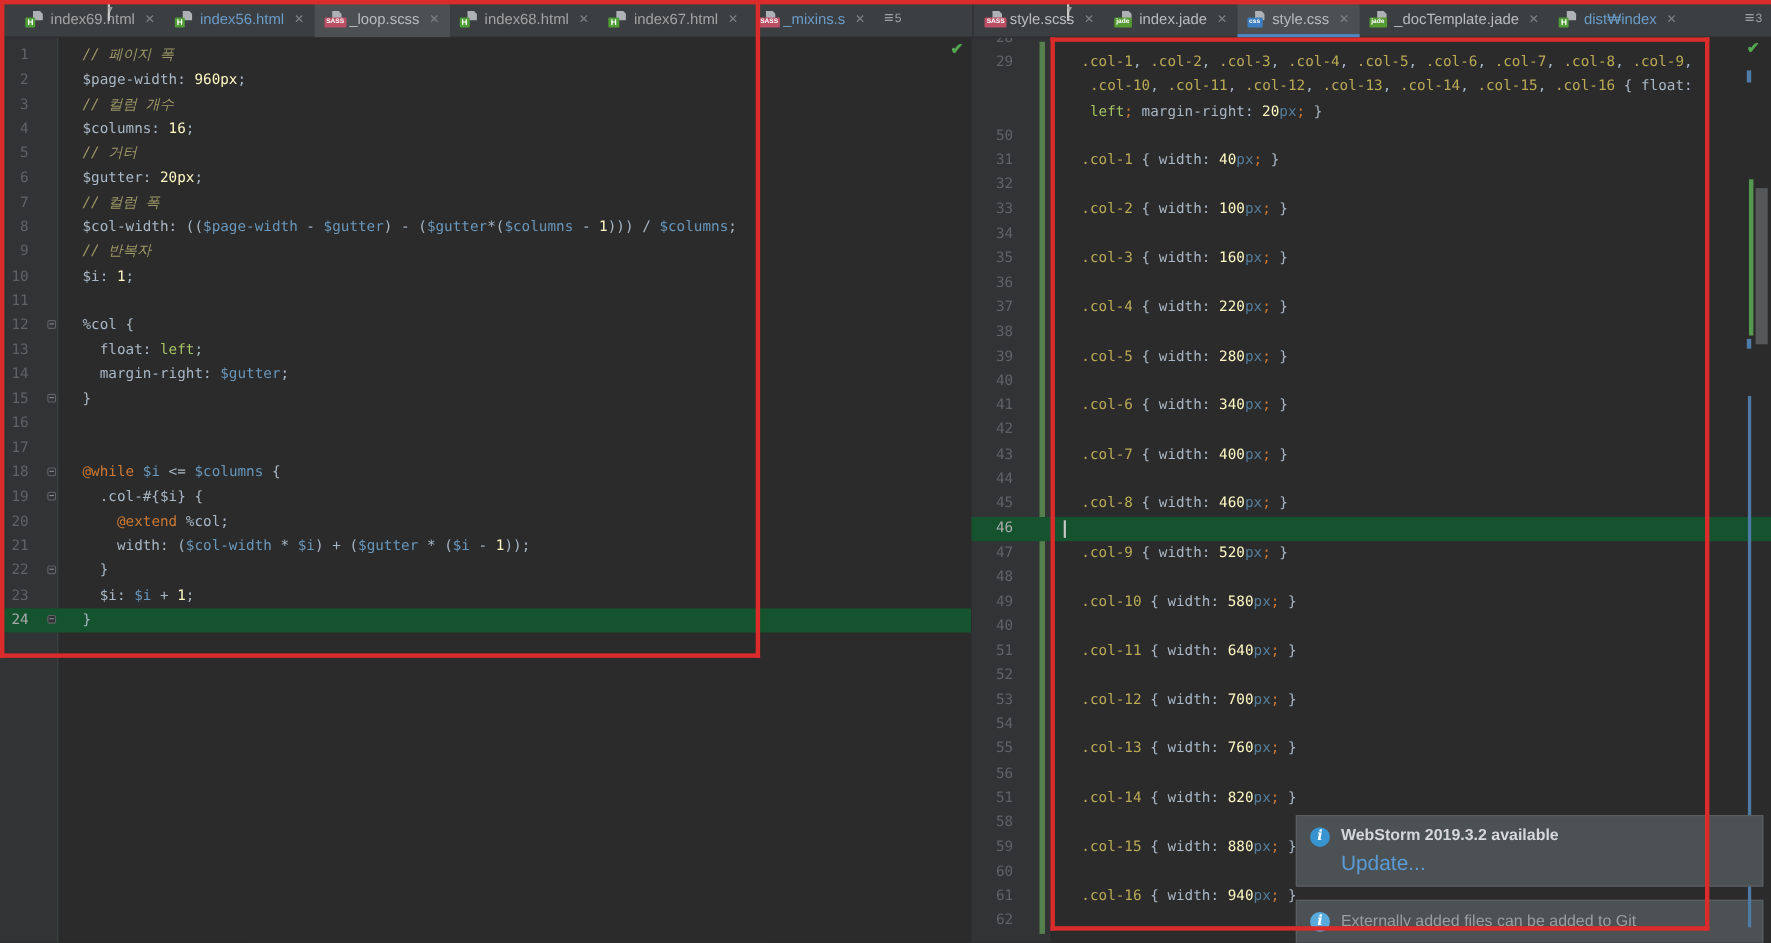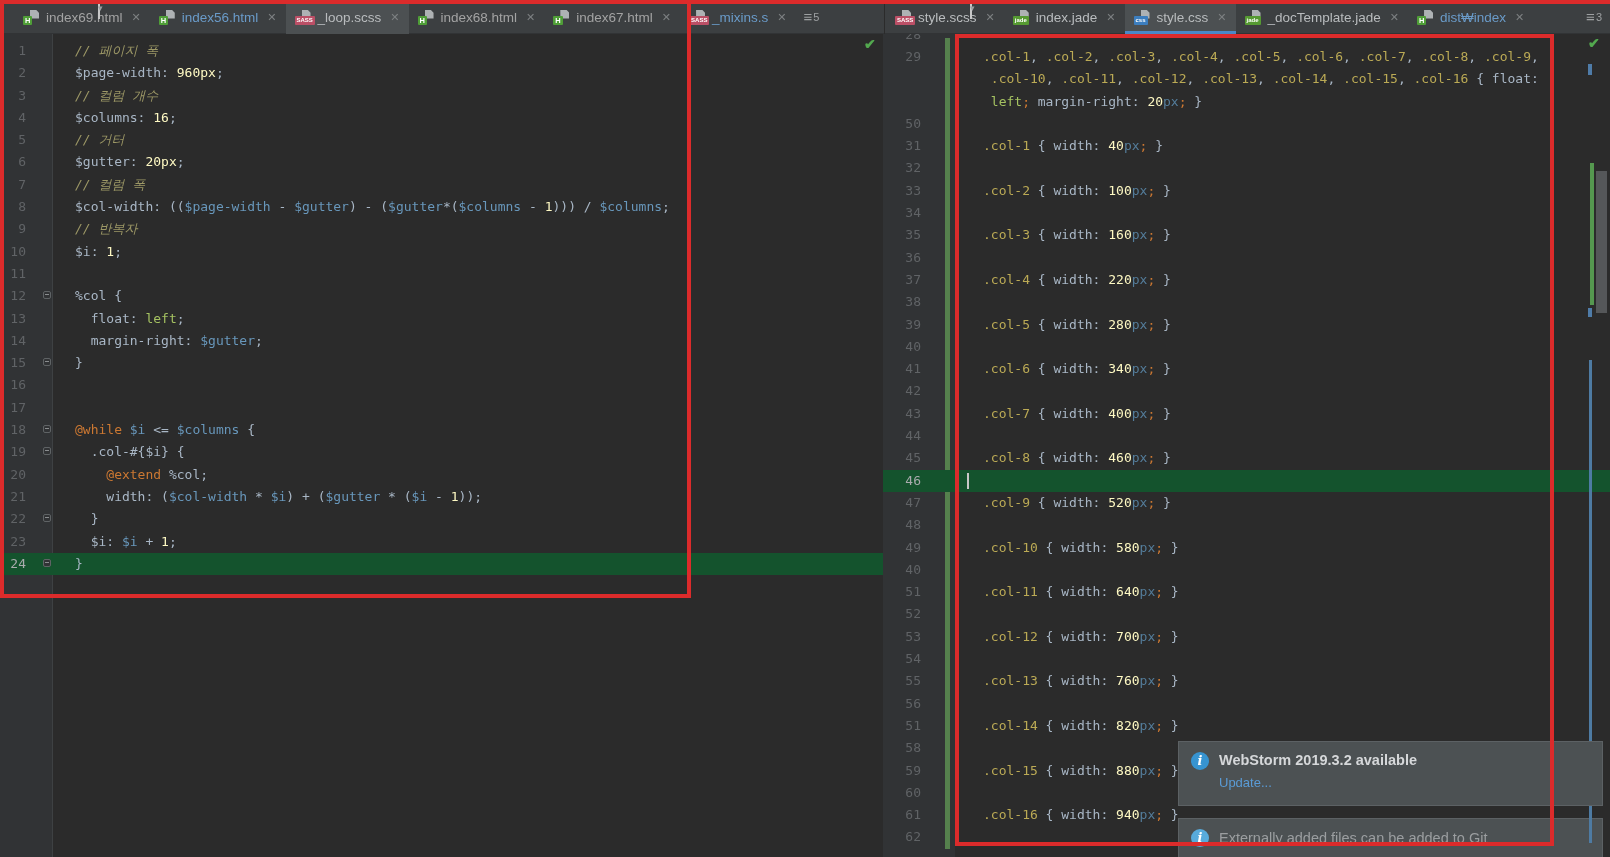--- a/index.html
+++ b/index.html
@@ -84,21 +84,21 @@
   .notif{position:absolute;left:1178px;width:425px;background:#4c5153;border:1px solid #5c6164;
          box-sizing:border-box;z-index:8;color:#d6d8da;}
   #notif1{top:741px;height:65px;}
   #notif2{top:818px;height:60px;color:#9b9ea0;}
   .notif .inner{display:flex;gap:10px;padding:10px 12px;}
   .infoicon{flex:0 0 18px;width:18px;height:18px;border-radius:50%;background:#3794d1;color:#fff;
             font-family:"DejaVu Serif",serif;font-style:italic;font-weight:bold;font-size:13px;
             text-align:center;line-height:18px;}
   #notif2 .infoicon{background:#58abdc;}
   .ntitle{font-size:14.5px;font-weight:bold;}
-  .nlink{font-size:13px;color:#5a9bd6;margin-top:7px;}
+  .nlink{font-size:19px;color:#5a9bd6;margin-top:7px;}
   .ntext{font-size:14.5px;margin-top:1px;}
 
   
   .red{position:absolute;background:#dc2b2b;z-index:10;}
   #red-top{left:0;top:0;width:1610px;height:4px;}
   #red-l-left{left:0;top:0;width:4px;height:598px;}
   #red-l-right{left:687px;top:0;width:4px;height:598px;}
   #red-l-bottom{left:0;top:594px;width:691px;height:4px;}
   #red-r-left{left:955px;top:34px;width:4px;height:812px;}
   #red-r-right{left:1550px;top:34px;width:4px;height:812px;}

